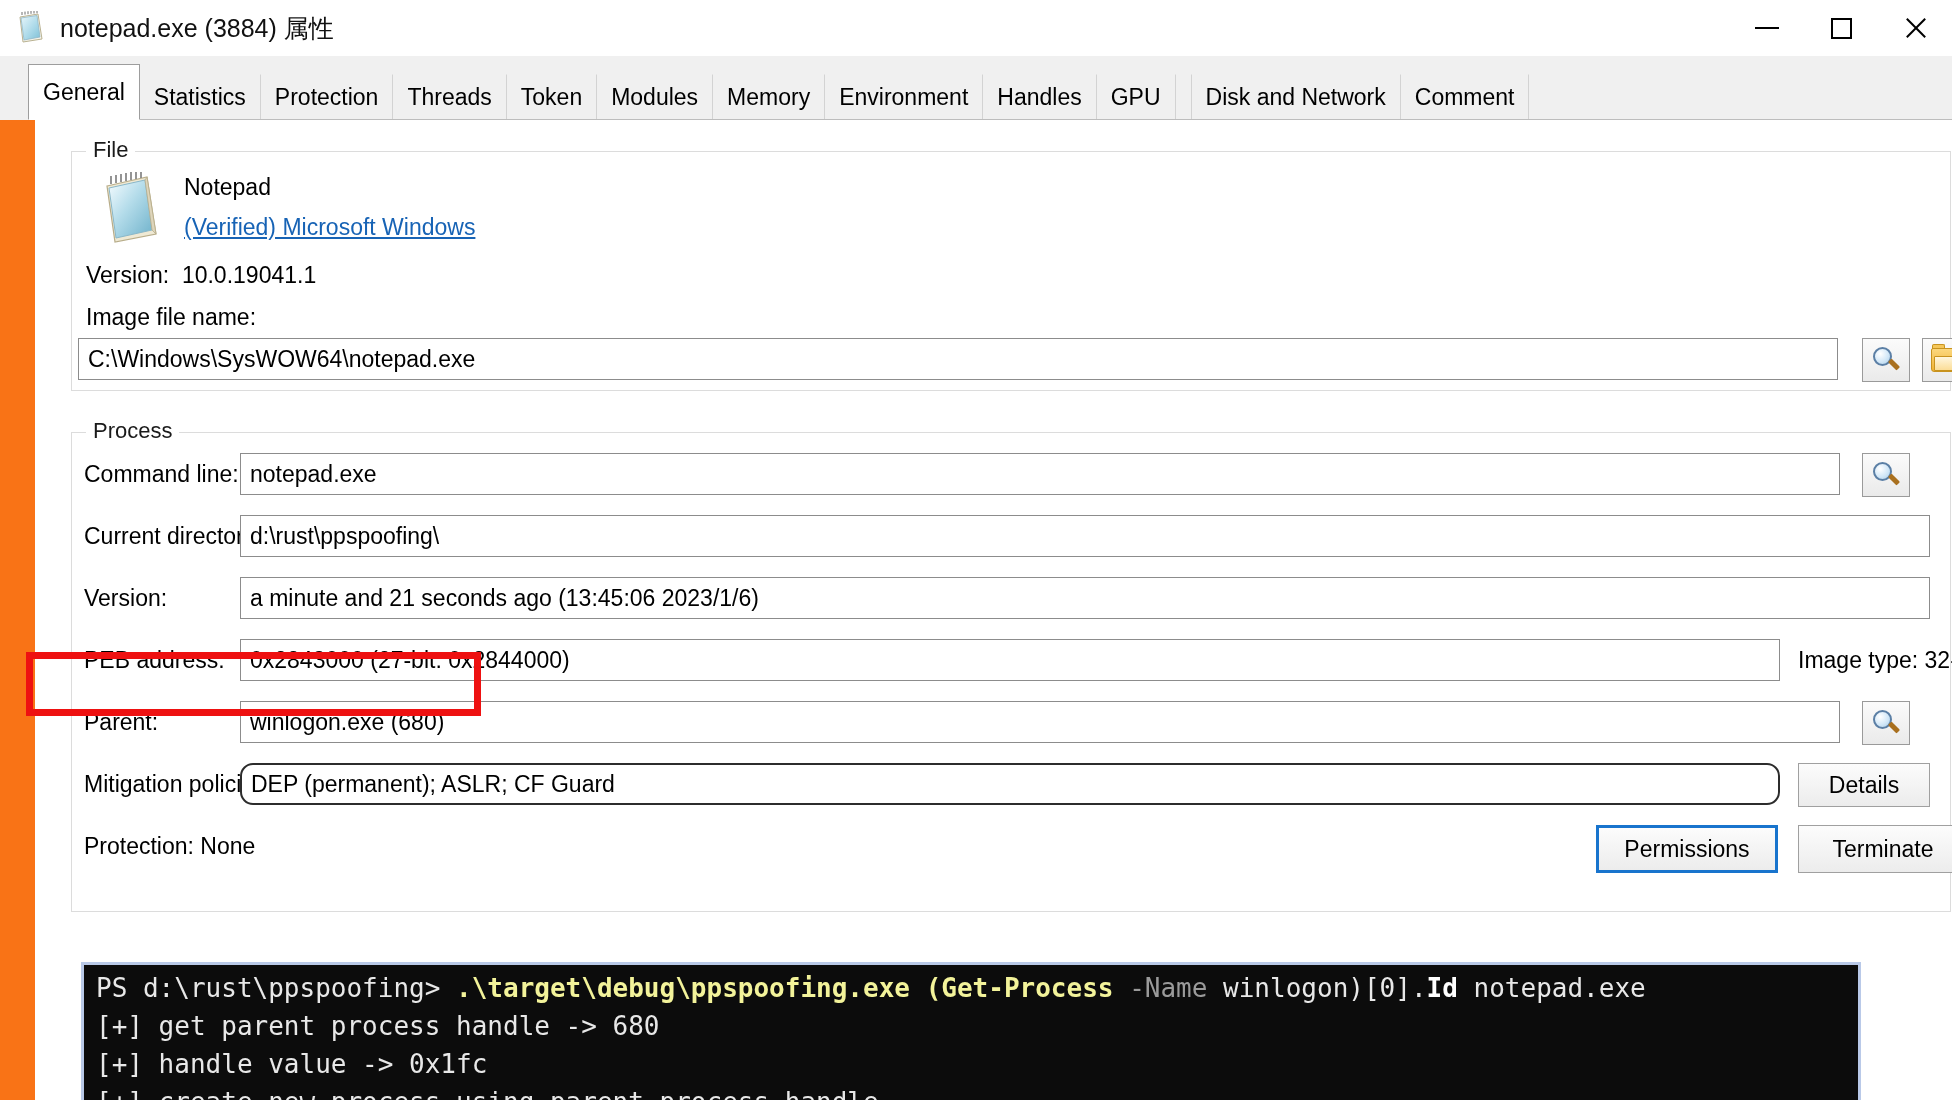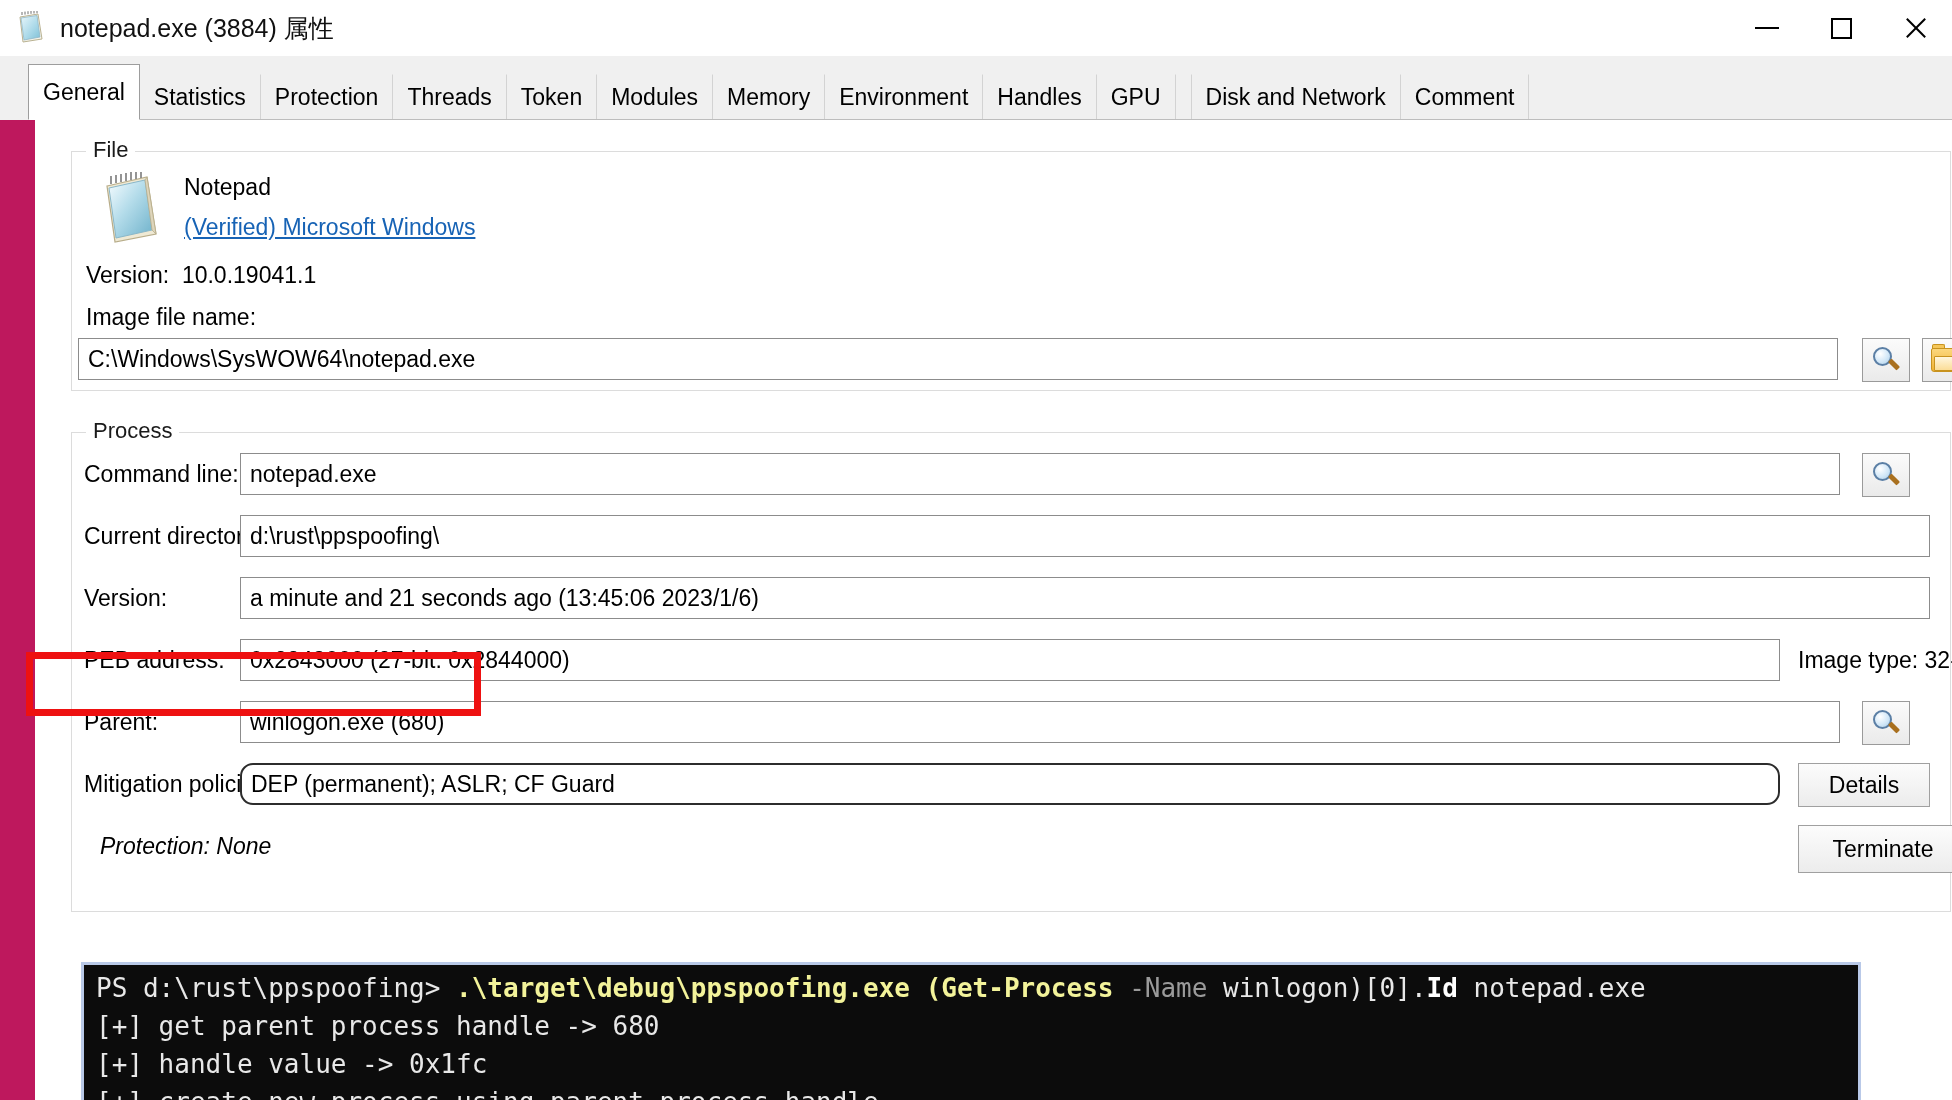--- a/index.html
+++ b/index.html
@@ -6,21 +6,21 @@
   html, body {
     margin: 0; padding: 0;
     width: 1952px; height: 1100px;
     background: #ffffff;
     font-family: "Liberation Sans", sans-serif;
     overflow: hidden;
   }
   #app {
     position: relative;
     width: 1940px; height: 1100px;
-    background: #be185d;
+    background: #f97316;
   }
 
   
   .titlebar {
     position: absolute; left: 0; top: 0;
     width: 1952px; height: 56px;
     background: #ffffff;
     display: flex; align-items: center;
   }
   .title-icon {
@@ -440,21 +440,22 @@
         </div>
       </div>
 
       <div class="prow" style="top:330px;">
         <div class="plabel">Mitigation policies:</div>
         <div class="pinput thick" style="left:168px; width:1540px;border-radius:13px;">DEP (permanent); ASLR; CF Guard</div>
         <div class="pushbtn" style="left:1726px; top:0; width:132px; height:44px;">Details</div>
       </div>
 
       <div class="prow" style="top:392px; height:48px;">
-        <div class="plain-text" style="left:28px;font-style:italic;">Protection:  None</div>
+        <div class="plain-text" style="left:12px;">Protection:  None</div>
+        <div class="pushbtn focused" style="left:1524px; top:0; width:182px; height:48px;">Permissions</div>
         <div class="pushbtn" style="left:1726px; top:0; width:170px; height:48px;">Terminate</div>
       </div>
     </div>
 
     <div class="console">
       <div class="cline"><span class="c-white">PS d:\rust\ppspoofing&gt; </span><span class="c-yellow">.\target\debug\ppspoofing.exe </span><span class="c-yellow">(Get-Process </span><span class="c-dim">-Name </span><span class="c-white">winlogon)[0].</span><span class="c-bold">Id</span><span class="c-white"> notepad.exe</span></div>
       <div class="cline c-white">[+] get parent process handle -&gt; 680</div>
       <div class="cline c-white">[+] handle value -&gt; 0x1fc</div>
       <div class="cline c-white">[+] create new process using parent process handle</div>
 

